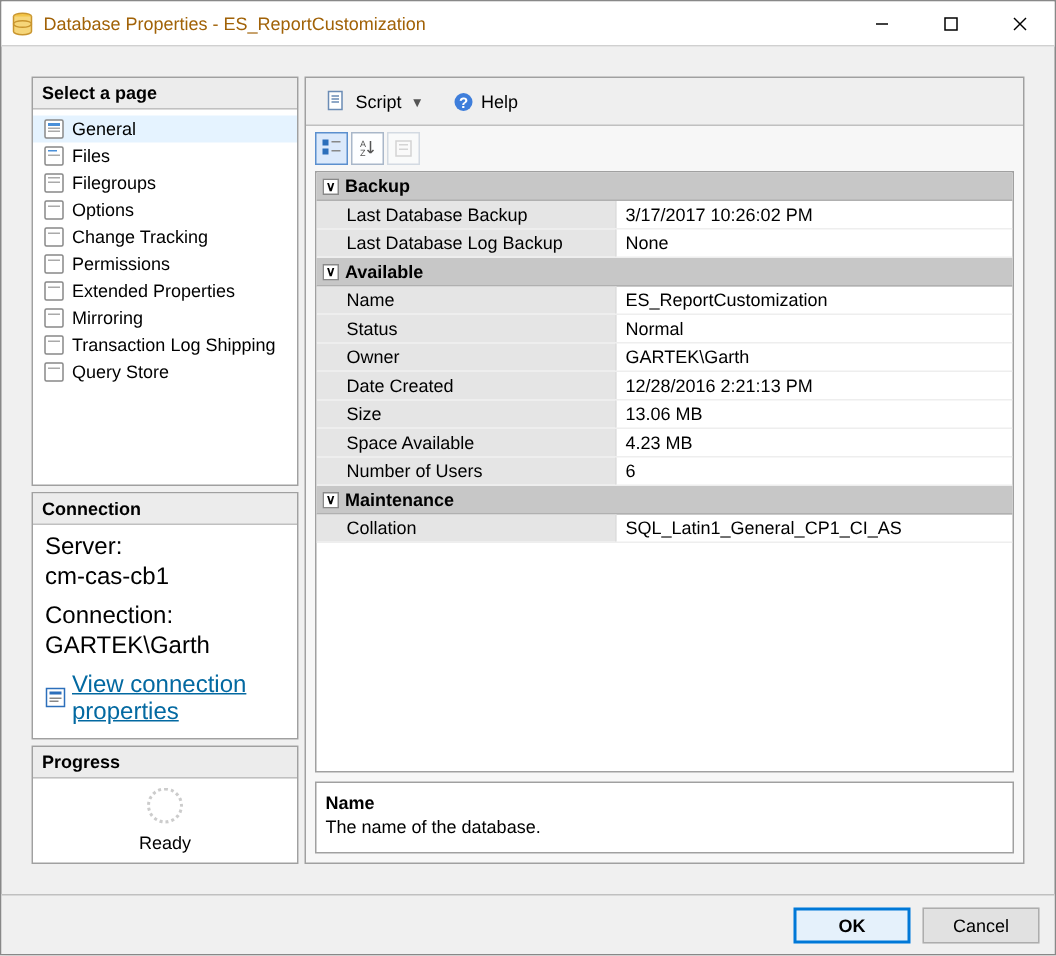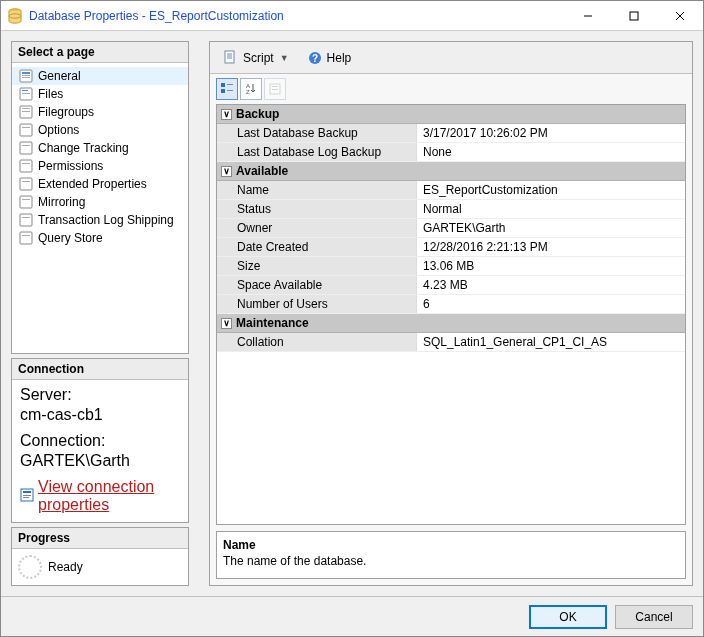--- a/index.html
+++ b/index.html
@@ -1,57 +1,57 @@
 <!DOCTYPE html>
 <html><head>
 <meta charset="utf-8">
 <style>
   * { box-sizing: border-box; }
   html, body { margin:0; padding:0; font-family: "Segoe UI", Tahoma, sans-serif; font-size:12px; color:#000; }
   .window { width:704px; height:637px; border:1px solid #888; background:#f0f0f0; display:flex; flex-direction:column; box-shadow:2px 2px 6px rgba(0,0,0,.2); }
   .titlebar { height:30px; background:#fff; display:flex; align-items:center; padding:0 0 0 6px; border-bottom:1px solid #d0d0d0; }
   .title-icon { width:16px; height:16px; margin-right:6px; display:flex; align-items:center; justify-content:center; }
   .title-icon svg { width:16px; height:16px; }
-  .titlebar-text { flex:1; font-size:12px; color:#1d4ed8; }
+  .titlebar-text { flex:1; font-size:12px; color:#a16207; }
   .winbtns { display:flex; height:100%; }
   .winbtn { width:46px; display:flex; align-items:center; justify-content:center; color:#333; font-size:14px; }
-  .body { flex:1; display:flex; min-height:0; padding:10px; gap:20px;justify-content:center; }
+  .body { flex:1; display:flex; min-height:0; padding:20px; gap:4px;justify-content:center; }
   .leftcol { width:178px; display:flex; flex-direction:column; gap:4px; }
   .pane { border:1px solid #a0a0a0; background:#fff; display:flex; flex-direction:column; }
   .pane-head { background:#ececec; font-weight:bold; padding:3px 6px; border-bottom:1px solid #c0c0c0; }
   .nav-list { padding:4px 0; overflow:auto; flex:1; }
   .nav-item { display:flex; align-items:center; gap:4px; padding:1px 6px; cursor:default; }
   .nav-item.sel { background:#e5f3ff; }
   .nav-item .ico { width:16px; height:16px; display:flex; align-items:center; justify-content:center; }
   .nav-item .ico svg { width:14px; height:14px; }
   .conn-body { padding:6px 8px; font-size:16px; }
   .conn-body div { margin-bottom:2px; }
-  .link { color:#b91c1c; text-decoration:underline; cursor:pointer; }
-  .prog-body { display:flex; align-items:center; gap:6px; padding:6px; }
+  .link { color:#0369a1; text-decoration:underline; cursor:pointer; }
+  .prog-body { display:flex; align-items:center; gap:6px; padding:6px;flex-direction:column; }
   .spinner { width:24px; height:24px; border:2px dotted #ccc; border-radius:50%; }
   .rightcol { flex:1; display:flex; flex-direction:column; border:1px solid #a0a0a0; background:#f7f7f7; min-width:0; }
   .toolbar { height:32px; display:flex; align-items:center; gap:4px; padding:4px 6px; border-bottom:1px solid #c0c0c0; background:#efefef; }
   .tbtn { display:flex; align-items:center; gap:4px; padding:2px 6px; border:1px solid transparent; border-radius:2px; }
   .tbtn .ico { width:16px;height:16px;display:flex;align-items:center;justify-content:center; }
   .tbtn .caret { font-size:9px; color:#555; padding-left:2px; }
   .toolstrip { display:flex; gap:2px; padding:4px 6px; }
   .tool { width:22px; height:22px; border:1px solid #a9b7c9; background:#fdfeff; display:flex; align-items:center; justify-content:center; }
   .tool.sel { border-color:#5b8fce; background:#dbe9fb; }
   .tool.dis { opacity:.45; }
   .propgrid { flex:1; margin:0 6px 6px; border:1px solid #a0a0a0; background:#fff; overflow:auto; }
   .cat { background:#c7c7c7; padding:2px 4px; font-weight:bold; display:flex; align-items:center; gap:4px; border-bottom:1px solid #b0b0b0; }
   .cat .exp { width:11px; height:11px; border:1px solid #888; background:#fff; display:flex; align-items:center; justify-content:center; font-size:9px; line-height:1; }
   .prow { display:flex; border-bottom:1px solid #eee; }
   .pname { width:200px; padding:2px 6px 2px 20px; background:#e5e5e5; border-right:1px solid #ddd; white-space:nowrap; overflow:hidden; text-overflow:ellipsis; }
   .pval { flex:1; padding:2px 6px; white-space:nowrap; overflow:hidden; text-overflow:ellipsis; }
   .desc { margin:0 6px 6px; border:1px solid #a0a0a0; background:#fff; padding:6px; height:48px; }
   .desc .dtitle { font-weight:bold; margin-bottom:2px; }
   .footer { height:40px; border-top:1px solid #c0c0c0; background:#f0f0f0; display:flex; align-items:center; justify-content:flex-end; padding:0 10px; gap:8px; }
   .btn { min-width:78px; height:24px; border:1px solid #adadad; background:#e1e1e1; display:flex; align-items:center; justify-content:center; }
-  .btn.primary { border:2px solid #0078d7; background:#e5f1fb; }
+  .btn.primary { border:2px solid #0078d7; background:#e5f1fb;font-weight:bold; }
 </style>
 </head>
 <body>
 
 <div class="window">
   <div class="titlebar">
     <span class="title-icon">
       <svg viewBox="0 0 16 16">
           <ellipse cx="8" cy="3" rx="6" ry="2.2" fill="#f3c548" stroke="#c9952e"></ellipse>
           <path d="M2 3v10c0 1.2 2.7 2.2 6 2.2s6-1 6-2.2V3" fill="#f6d67a" stroke="#c9952e"></path>

